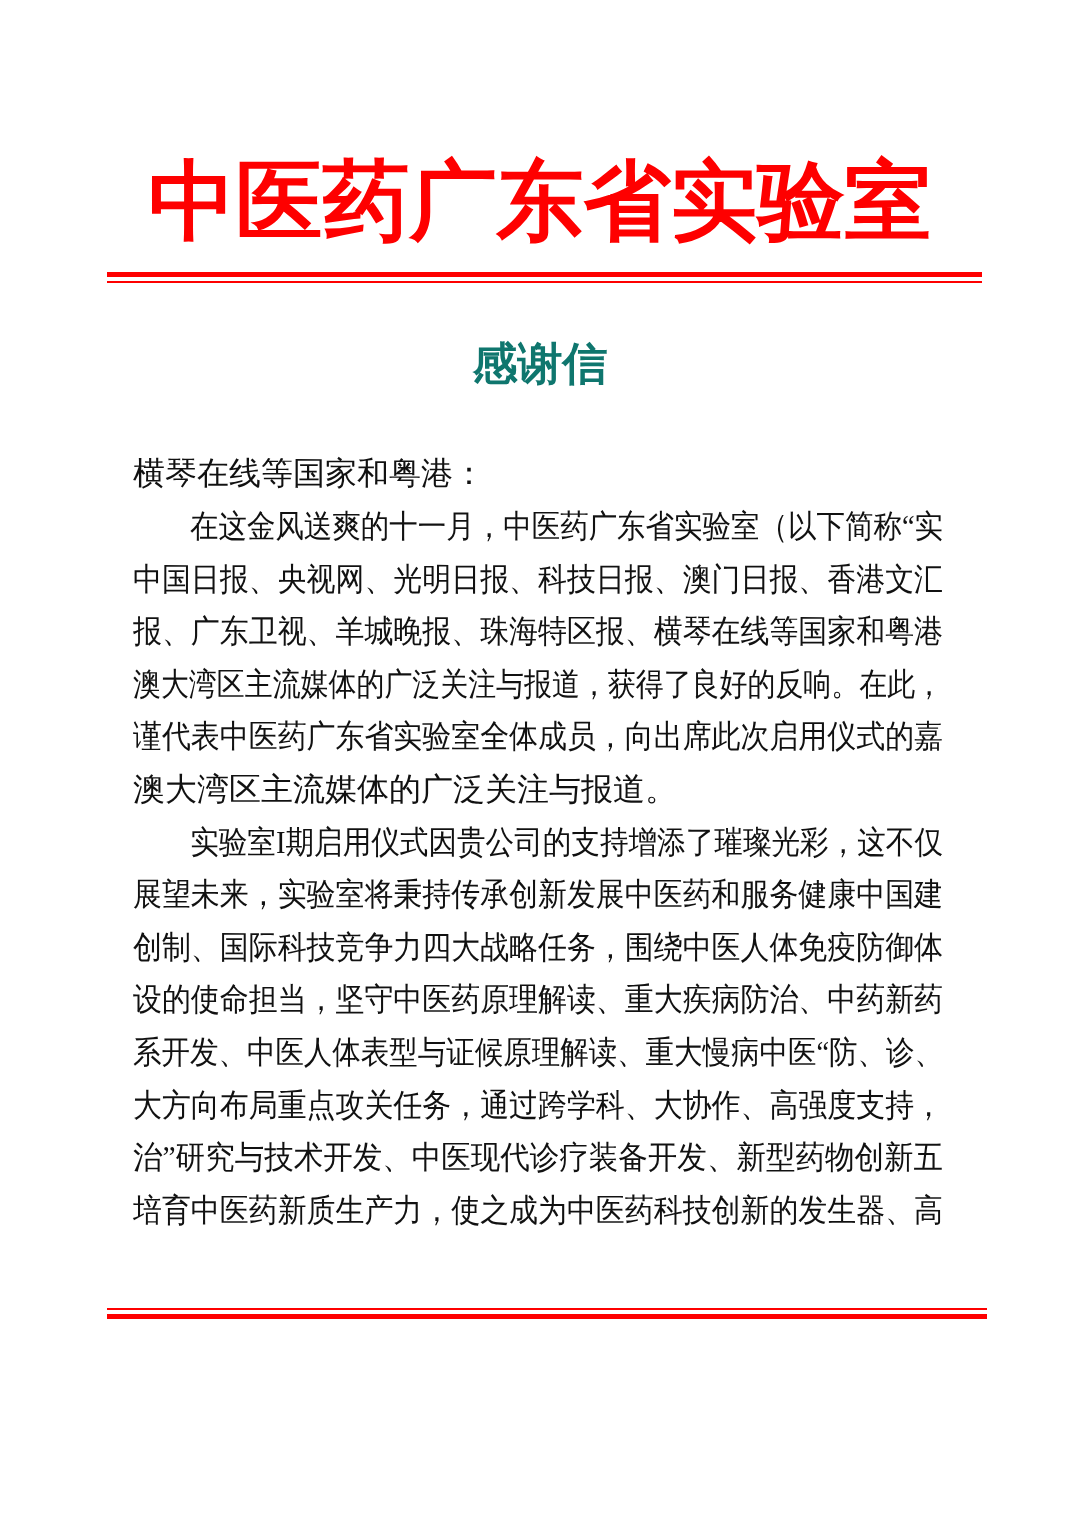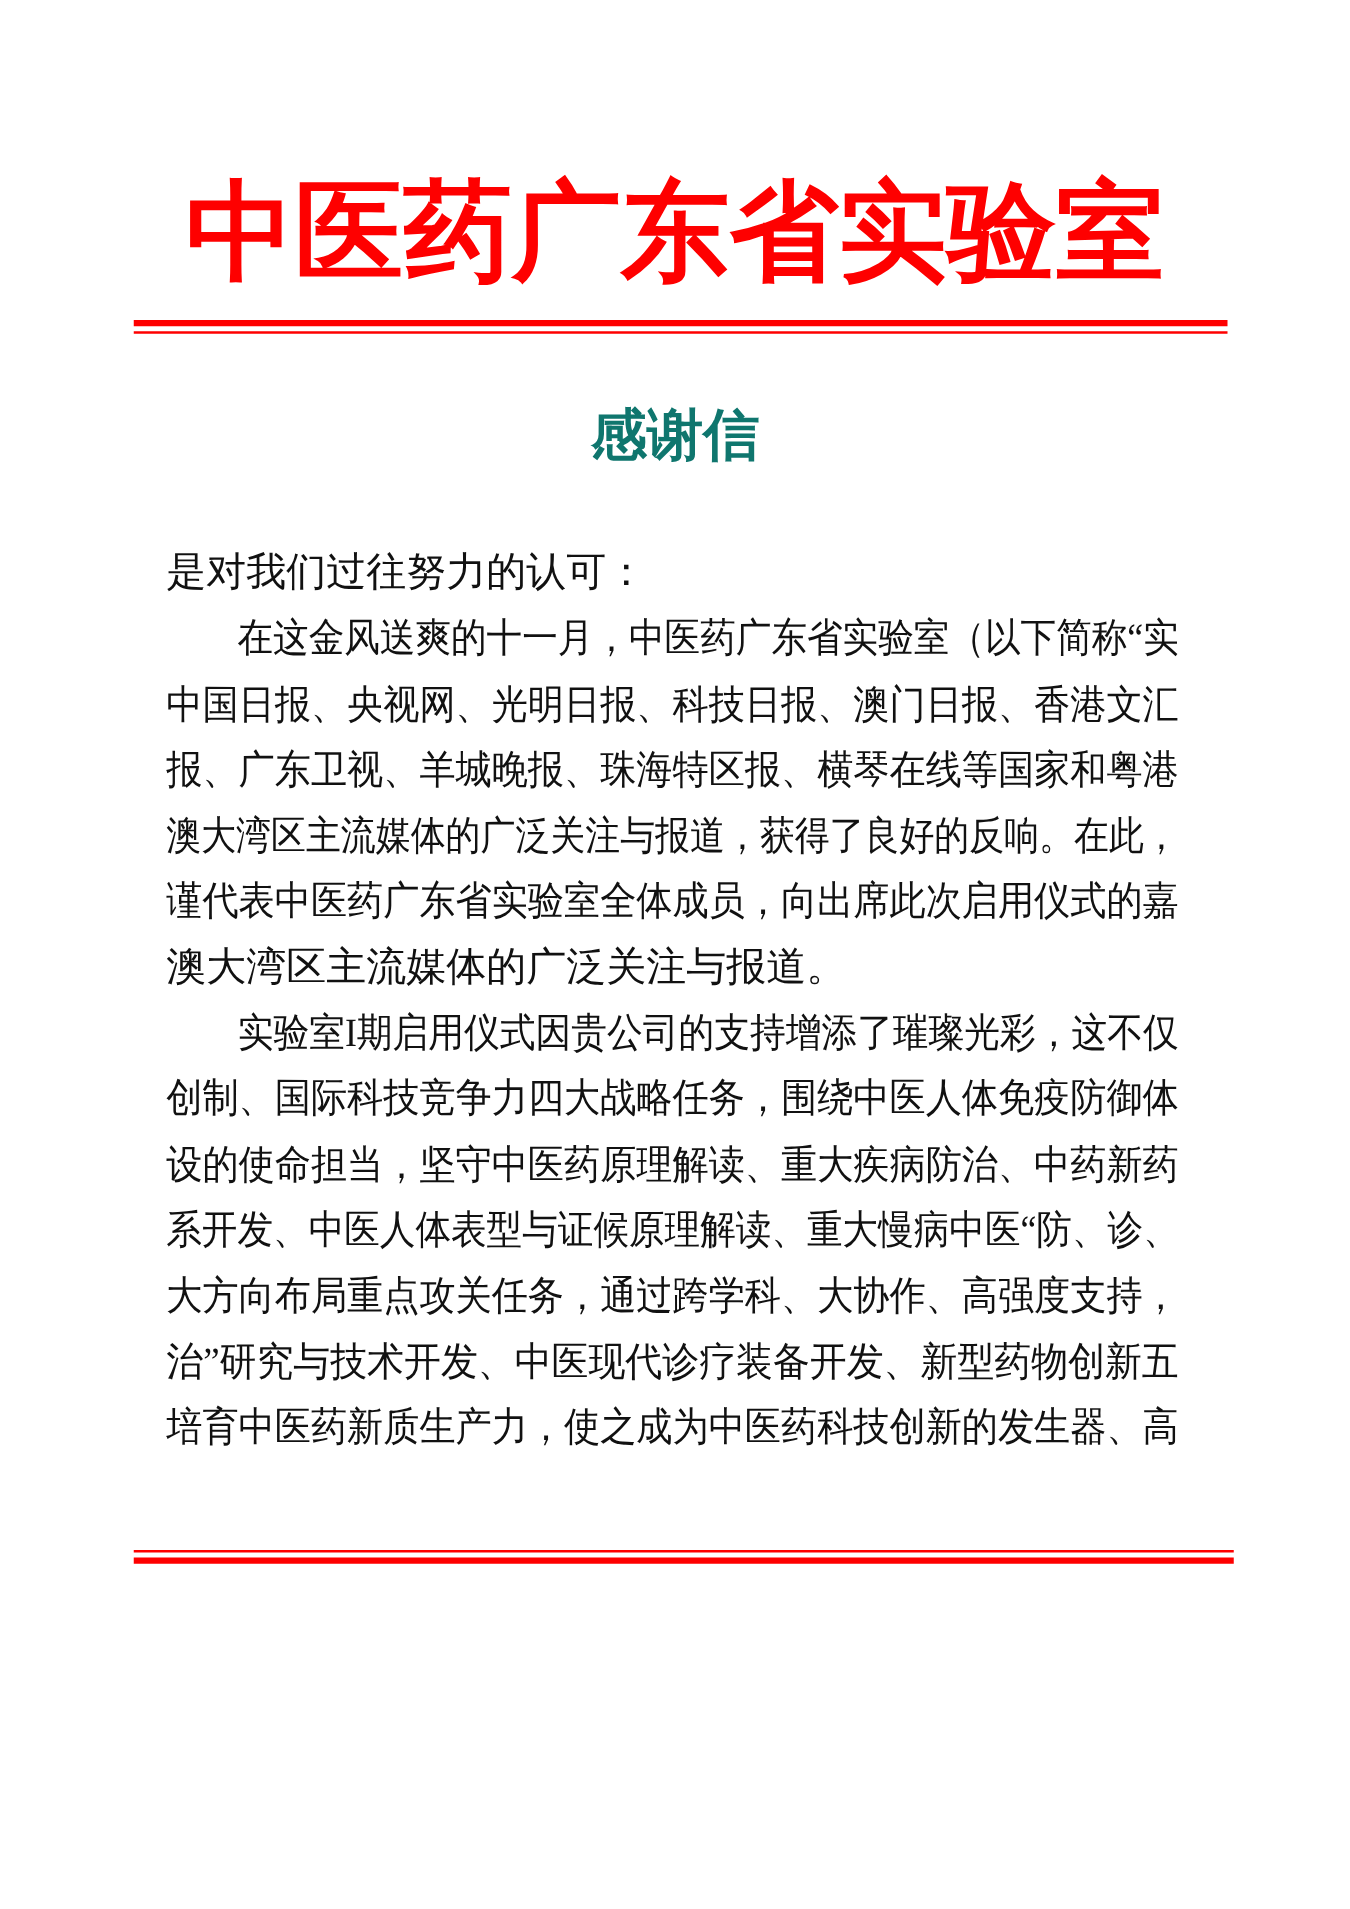--- a/index.html
+++ b/index.html
@@ -14,20 +14,21 @@
 
   
   .letterhead-title {
     padding-top: 134px;
     text-align: center;
     color: var(--accent);
     font-weight: bold;
     font-size: 87px;
     line-height: 1.2;
     white-space: nowrap;
+    margin-top: 16px;
   }
   .rule { margin-left: 107px; height: 4px; }
   .rule-top {
     width: 875px;
     margin-top: 18px;
     border-top: 5px solid var(--accent);
     border-bottom: 2px solid var(--accent);
   }
   .rule-bottom {
     width: 880px;
@@ -72,30 +73,31 @@
 
   <div class="letterhead">
     <div class="letterhead-title">中医药广东省实验室</div>
     <div class="rule rule-top"></div>
   </div>
 
   <h1 class="letter-title">感谢信</h1>
 
   <div class="body-block">
     <div class="line">
-      <span>是对我们过往努力的认可：</span>
+      <span>横琴在线等国家和粤港：</span>
     </div>
     <div id="paragraphs">
         <div class="line indent"><span style="transform: scaleX(0.889911);">在这金风送爽的十一月，中医药广东省实验室（以下简称“实</span></div>
         <div class="line"><span style="transform: scaleX(0.904018);">中国日报、央视网、光明日报、科技日报、澳门日报、香港文汇</span></div>
         <div class="line"><span style="transform: scaleX(0.904018);">报、广东卫视、羊城晚报、珠海特区报、横琴在线等国家和粤港</span></div>
         <div class="line"><span style="transform: scaleX(0.872845);">澳大湾区主流媒体的广泛关注与报道，获得了良好的反响。在此，</span></div>
         <div class="line"><span style="transform: scaleX(0.904018);">谨代表中医药广东省实验室全体成员，向出席此次启用仪式的嘉</span></div>
         <div class="line"><span>澳大湾区主流媒体的广泛关注与报道。</span></div>
         <div class="line indent"><span style="transform: scaleX(0.893393);">实验室I期启用仪式因贵公司的支持增添了璀璨光彩，这不仅</span></div>
+        <div class="line"><span style="transform: scaleX(0.904018);">展望未来，实验室将秉持传承创新发展中医药和服务健康中国建</span></div>
         <div class="line"><span style="transform: scaleX(0.904018);">创制、国际科技竞争力四大战略任务，围绕中医人体免疫防御体</span></div>
         <div class="line"><span style="transform: scaleX(0.904018);">设的使命担当，坚守中医药原理解读、重大疾病防治、中药新药</span></div>
         <div class="line"><span style="transform: scaleX(0.889911);">系开发、中医人体表型与证候原理解读、重大慢病中医“防、诊、</span></div>
         <div class="line"><span style="transform: scaleX(0.904018);">大方向布局重点攻关任务，通过跨学科、大协作、高强度支持，</span></div>
         <div class="line"><span style="transform: scaleX(0.922338);">治”研究与技术开发、中医现代诊疗装备开发、新型药物创新五</span></div>
         <div class="line"><span style="transform: scaleX(0.904018);">培育中医药新质生产力，使之成为中医药科技创新的发生器、高</span></div>
       </div>
   </div>
 
   <div class="rule rule-bottom"></div>

